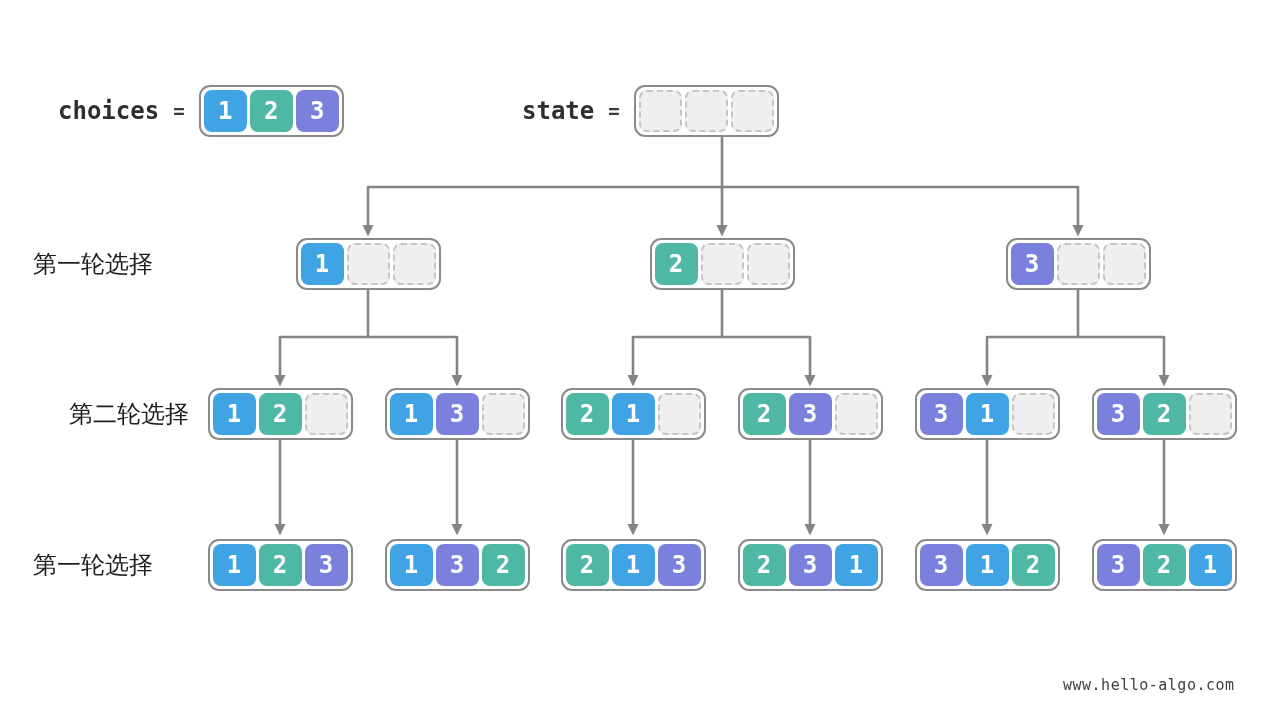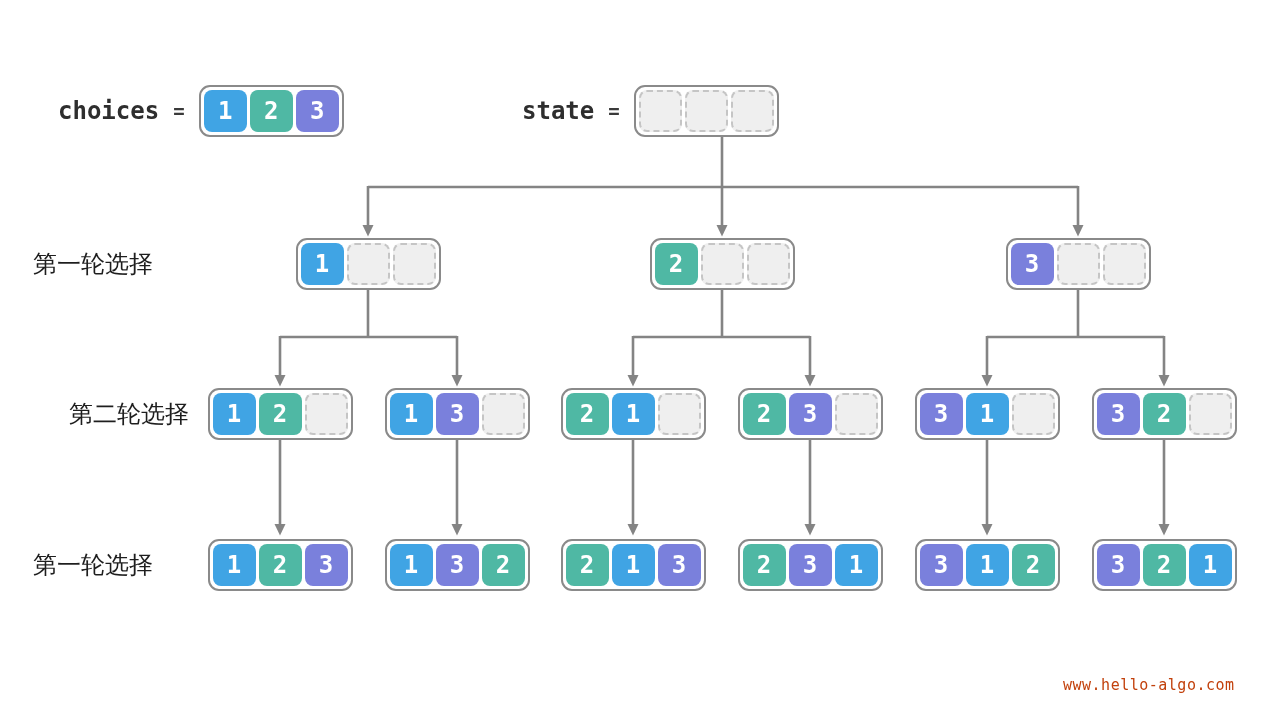--- a/index.html
+++ b/index.html
@@ -75,21 +75,21 @@
     font-weight: 500;
     color: #1e1e1e;
     white-space: nowrap;
   }
   .watermark {
     position: absolute;
     left: 1063px;
     top: 676px;
     font-family: "DejaVu Sans Mono", monospace;
     font-size: 15px;
-    color: #c2410c;
+    color: #404040;
     letter-spacing: 0.5px;
   }
 </style>
 </head>
 <body>
 
 <div class="canvas">
 
   <svg class="arrows" id="arrow-layer">
       <defs>

